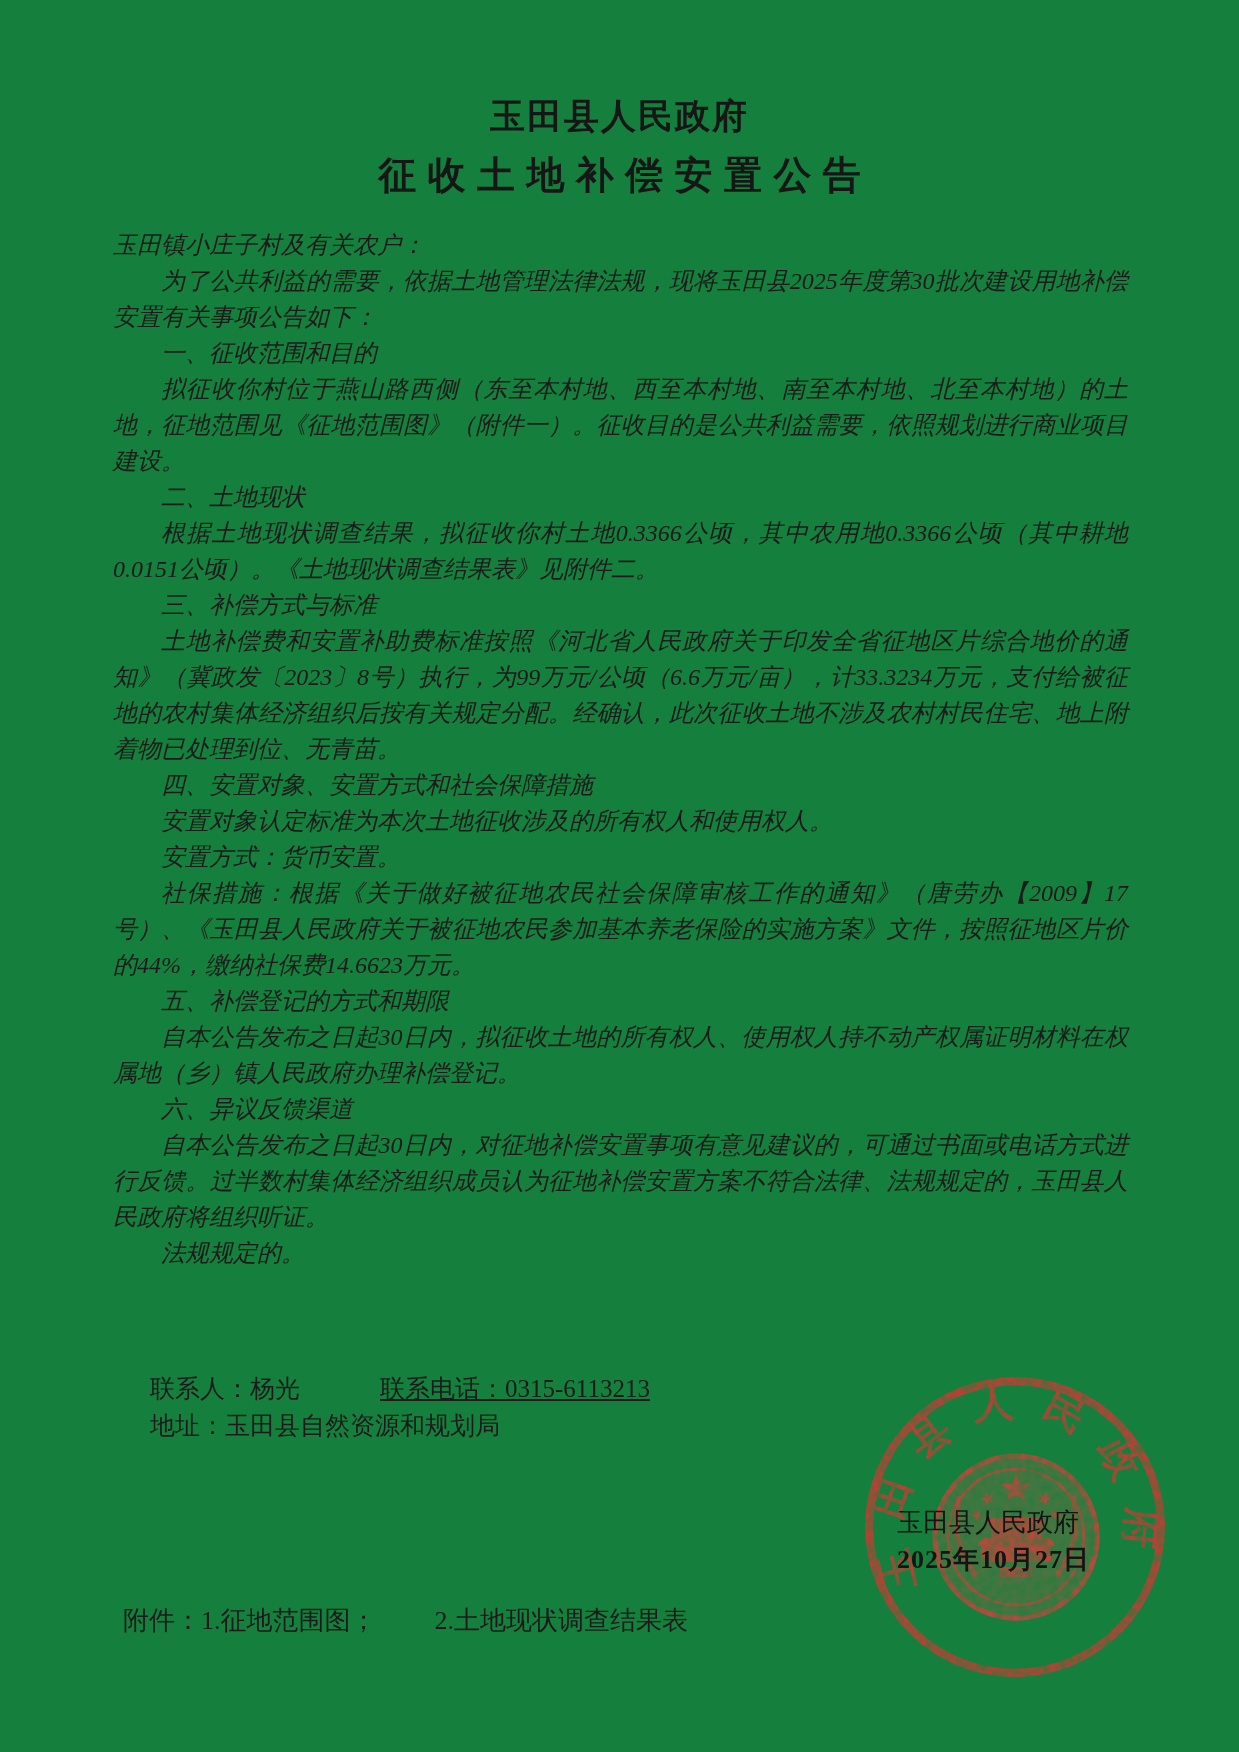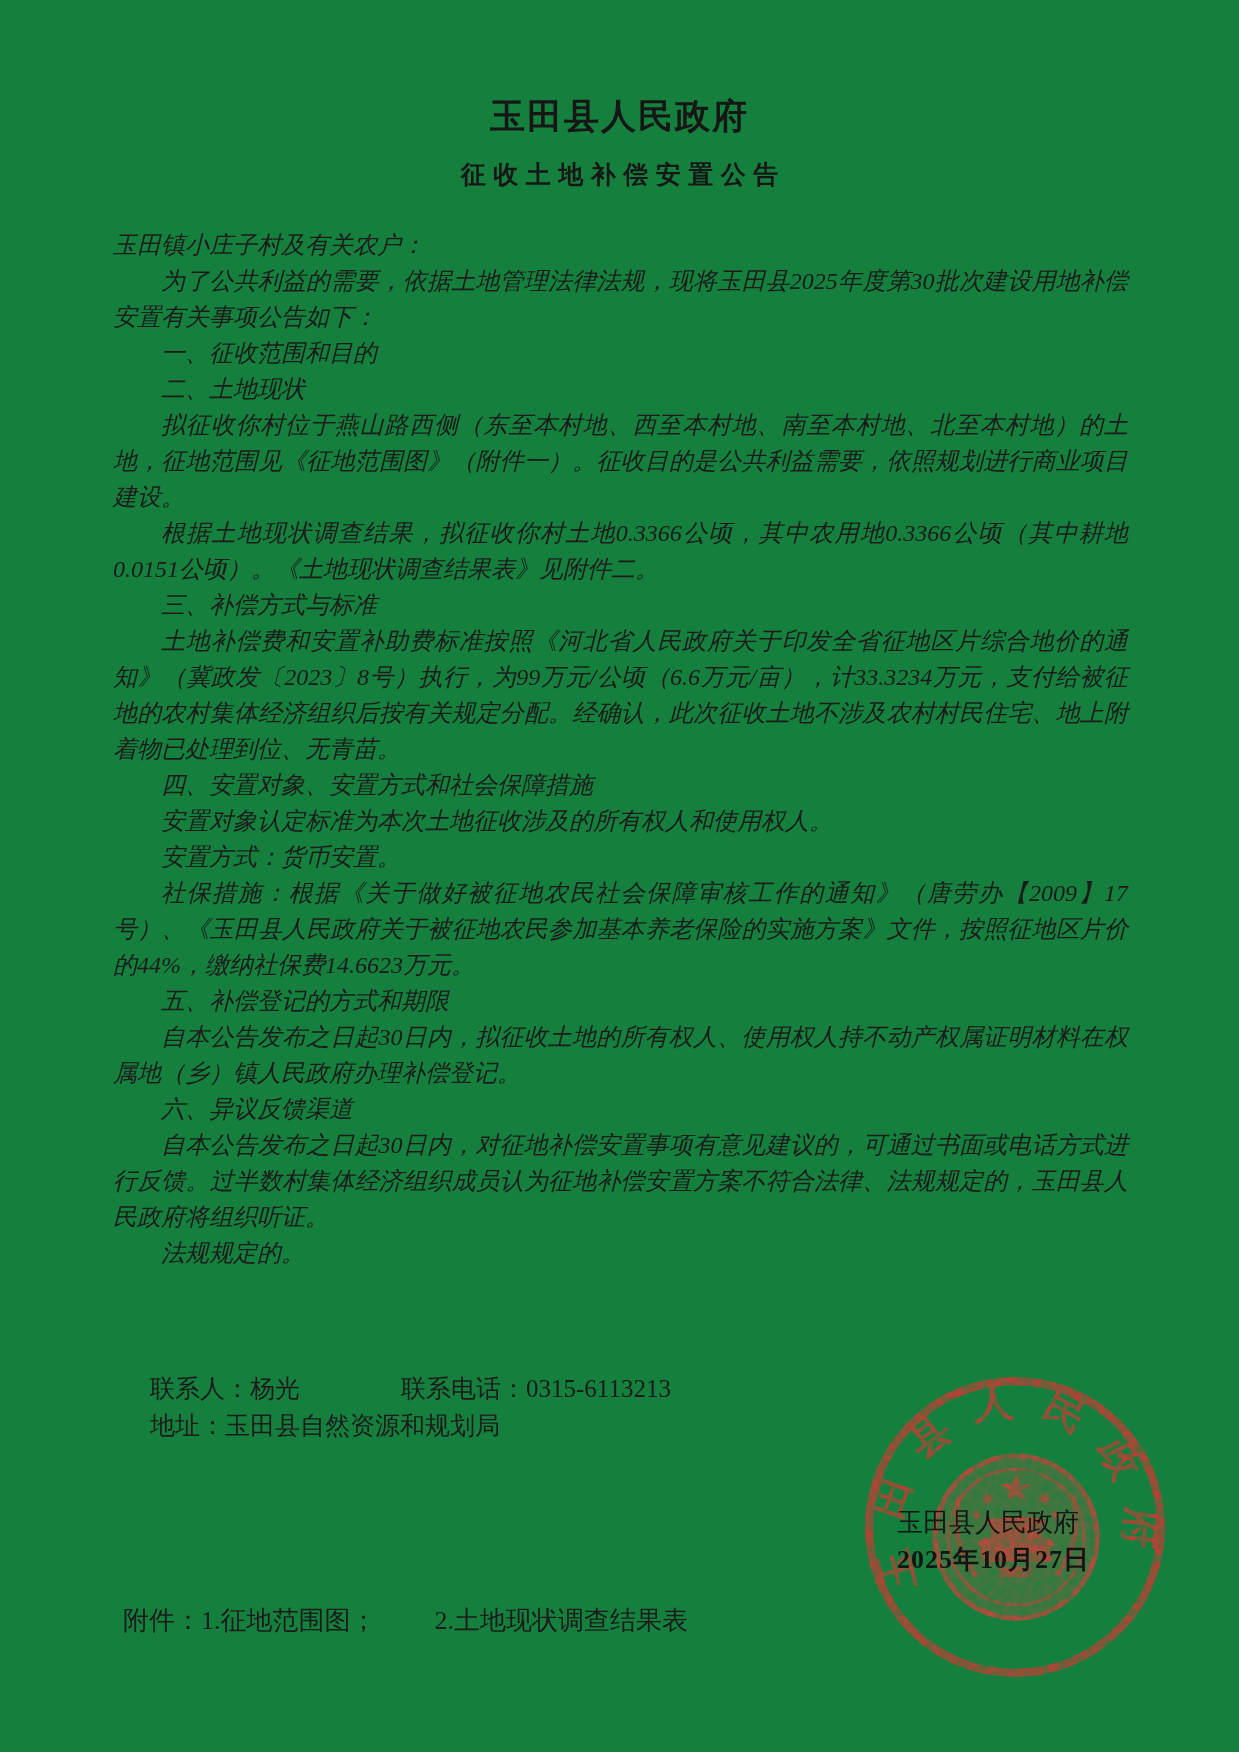--- a/index.html
+++ b/index.html
@@ -10,35 +10,35 @@
     font-family:"Liberation Serif","DejaVu Serif",serif;
     color:#1b1b1b;
     overflow:hidden;
   }
   header { text-align:center; padding-top:95px; }
   .doc-org {
     font-size:35px; font-weight:700; margin:0;
     letter-spacing:2px; line-height:44px; color:#161616;
   }
   .doc-title {
-    font-size:25px; font-weight:700; margin:10px 0 0;
+    font-size:38px; font-weight:700; margin:10px 0 0;
     letter-spacing:0.30em; text-indent:0.30em; line-height:52px; color:#161616;
   }
   .body-text {
     margin:26px 111px 0 113px;
     font-size:24px; line-height:36px;
     text-align:justify;
   }
   .body-text p { margin:0; text-indent:2em;font-style:italic; }
   .body-text p.salutation { text-indent:0; }
   .contact {
     position:absolute; left:150px; top:1370px;
     font-size:25px; line-height:37px; white-space:nowrap;
   }
-  .contact .phone { margin-left:101px; }
+  .contact .phone { margin-left:80px;text-decoration:underline; }
   .attachments {
     position:absolute; left:123px; top:1604px;
     font-size:26px; line-height:34px; white-space:nowrap; z-index:3;
   }
   .attachments .item2 { margin-left:58px; }
   .seal {
     position:absolute; left:863px; top:1375px;
     width:304px; height:304px; z-index:1; pointer-events:none;
   }
   .signature {
@@ -54,22 +54,22 @@
 
   <header>
     <h1 class="doc-org">玉田县人民政府</h1>
     <h2 class="doc-title">征收土地补偿安置公告</h2>
   </header>
 
   <section class="body-text">
     <p class="salutation">玉田镇小庄子村及有关农户：</p>
     <p>为了公共利益的需要，依据土地管理法律法规，现将玉田县2025年度第30批次建设用地补偿安置有关事项公告如下：</p>
     <p>一、征收范围和目的</p>
+    <p>拟征收你村位于燕山路西侧（东至本村地、西至本村地、南至本村地、北至本村地）的土地，征地范围见《征地范围图》（附件一）。征收目的是公共利益需要，依照规划进行商业项目建设。</p>
     <p>二、土地现状</p>
-    <p>拟征收你村位于燕山路西侧（东至本村地、西至本村地、南至本村地、北至本村地）的土地，征地范围见《征地范围图》（附件一）。征收目的是公共利益需要，依照规划进行商业项目建设。</p>
     <p>根据土地现状调查结果，拟征收你村土地0.3366公顷，其中农用地0.3366公顷（其中耕地0.0151公顷）。《土地现状调查结果表》见附件二。</p>
     <p>三、补偿方式与标准</p>
     <p>土地补偿费和安置补助费标准按照《河北省人民政府关于印发全省征地区片综合地价的通知》（冀政发〔2023〕8号）执行，为99万元/公顷（6.6万元/亩），计33.3234万元，支付给被征地的农村集体经济组织后按有关规定分配。经确认，此次征收土地不涉及农村村民住宅、地上附着物已处理到位、无青苗。</p>
     <p>四、安置对象、安置方式和社会保障措施</p>
     <p>安置对象认定标准为本次土地征收涉及的所有权人和使用权人。</p>
     <p>安置方式：货币安置。</p>
     <p>社保措施：根据《关于做好被征地农民社会保障审核工作的通知》（唐劳办【2009】17号）、《玉田县人民政府关于被征地农民参加基本养老保险的实施方案》文件，按照征地区片价的44%，缴纳社保费14.6623万元。</p>
     <p>五、补偿登记的方式和期限</p>
     <p>自本公告发布之日起30日内，拟征收土地的所有权人、使用权人持不动产权属证明材料在权属地（乡）镇人民政府办理补偿登记。</p>
     <p>六、异议反馈渠道</p>

